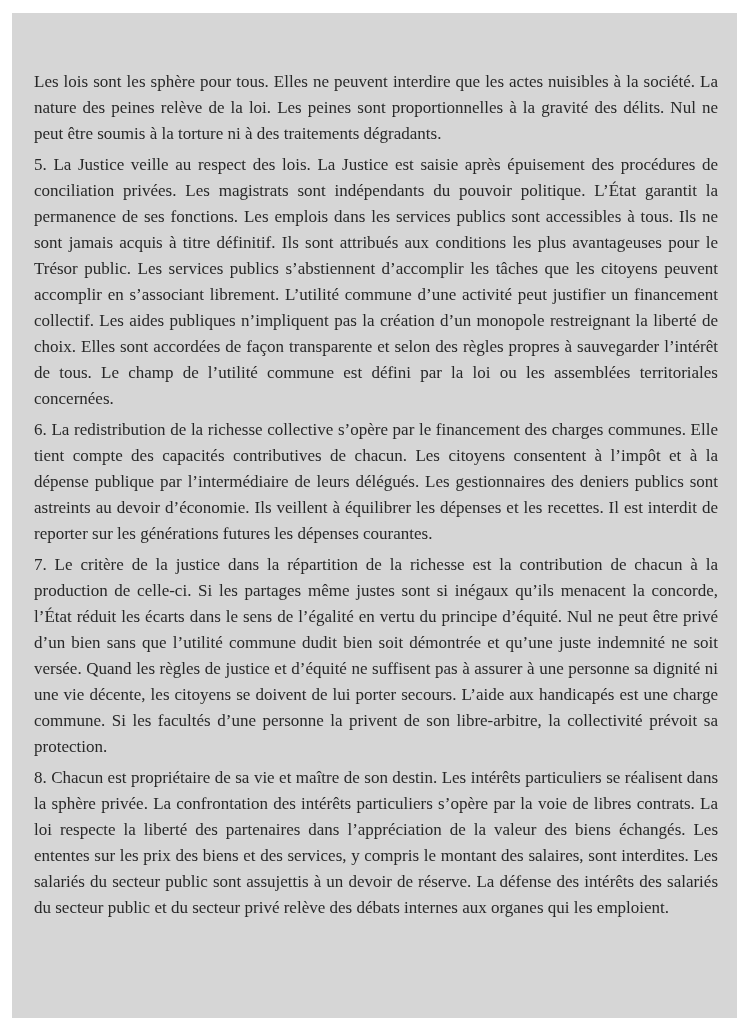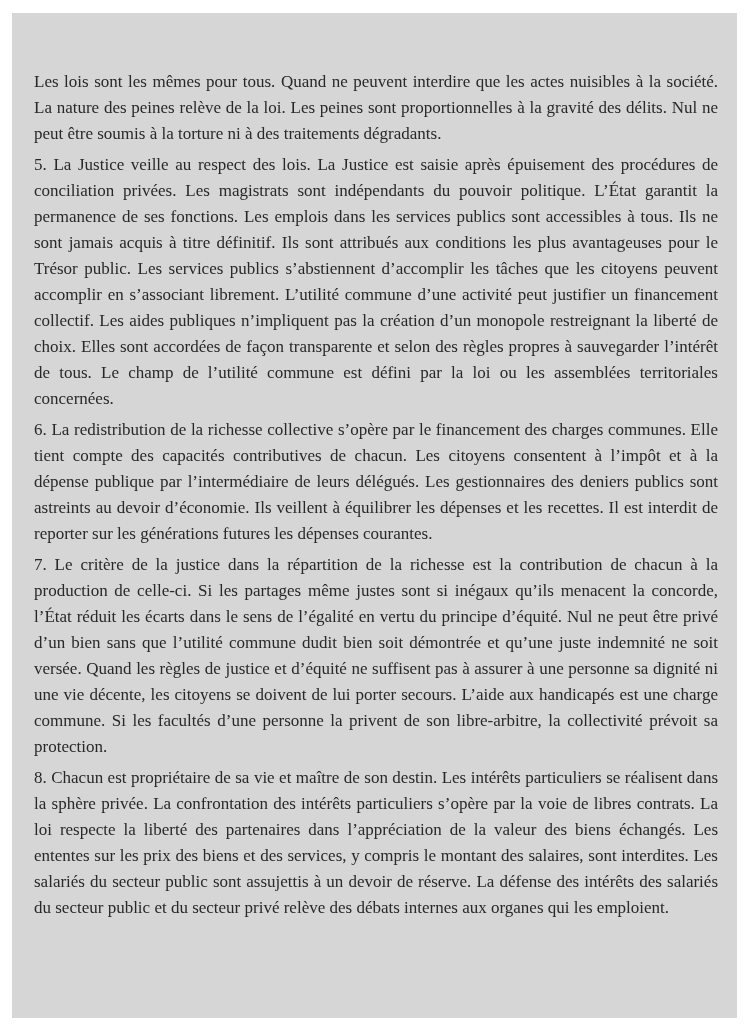--- a/index.html
+++ b/index.html
@@ -36,19 +36,19 @@
   }
   .content p {
     margin: 0 0 5px 0;
   }
 </style>
 </head>
 <body>
 
 <div class="paper">
   <div class="content">
-    <p lang="fr">Les lois sont les mêmes pour tous. Quand ne peuvent interdire que les actes nuisibles à la société. La nature des peines relève de la loi. Les peines sont proportionnelles à la gravité des délits. Nul ne peut être soumis à la torture ni à des traitements dégradants.</p>
+    <p lang="fr">Les lois sont les sphère pour tous. Elles ne peuvent interdire que les actes nuisibles à la société. La nature des peines relève de la loi. Les peines sont proportionnelles à la gravité des délits. Nul ne peut être soumis à la torture ni à des traitements dégradants.</p>
     <p lang="fr">5. La Justice veille au respect des lois. La Justice est saisie après épuisement des procédures de conciliation privées. Les magistrats sont indépendants du pouvoir politique. L’État garantit la permanence de ses fonctions. Les emplois dans les services publics sont accessibles à tous. Ils ne sont jamais acquis à titre définitif. Ils sont attribués aux conditions les plus avantageuses pour le Trésor public. Les services publics s’abstiennent d’accomplir les tâches que les citoyens peuvent accomplir en s’associant librement. L’utilité commune d’une activité peut justifier un financement collectif. Les aides publiques n’impliquent pas la création d’un monopole restreignant la liberté de choix. Elles sont accordées de façon transparente et selon des règles propres à sauvegarder l’intérêt de tous. Le champ de l’utilité commune est défini par la loi ou les assemblées territoriales concernées.</p>
     <p lang="fr">6. La redistribution de la richesse collective s’opère par le financement des charges communes. Elle tient compte des capacités contributives de chacun. Les citoyens consentent à l’impôt et à la dépense publique par l’intermédiaire de leurs délégués. Les gestionnaires des deniers publics sont astreints au devoir d’économie. Ils veillent à équilibrer les dépenses et les recettes. Il est interdit de reporter sur les générations futures les dépenses courantes.</p>
     <p lang="fr">7. Le critère de la justice dans la répartition de la richesse est la contribution de chacun à la production de celle-ci. Si les partages même justes sont si inégaux qu’ils menacent la concorde, l’État réduit les écarts dans le sens de l’égalité en vertu du principe d’équité. Nul ne peut être privé d’un bien sans que l’utilité commune dudit bien soit démontrée et qu’une juste indemnité ne soit versée. Quand les règles de justice et d’équité ne suffisent pas à assurer à une personne sa dignité ni une vie décente, les citoyens se doivent de lui porter secours. L’aide aux handicapés est une charge commune. Si les facultés d’une personne la privent de son libre-arbitre, la collectivité prévoit sa protection.</p>
     <p lang="fr">8. Chacun est propriétaire de sa vie et maître de son destin. Les intérêts particuliers se réalisent dans la sphère privée. La confrontation des intérêts particuliers s’opère par la voie de libres contrats. La loi respecte la liberté des partenaires dans l’appréciation de la valeur des biens échangés. Les ententes sur les prix des biens et des services, y compris le montant des salaires, sont interdites. Les salariés du secteur public sont assujettis à un devoir de réserve. La défense des intérêts des salariés du secteur public et du secteur privé relève des débats internes aux organes qui les emploient.</p>
   </div>
 </div>
 
 </body></html>

